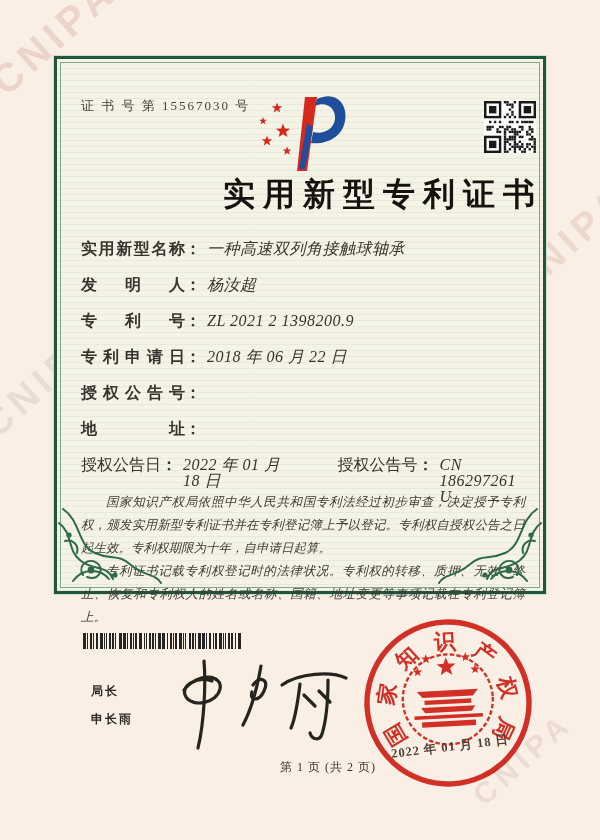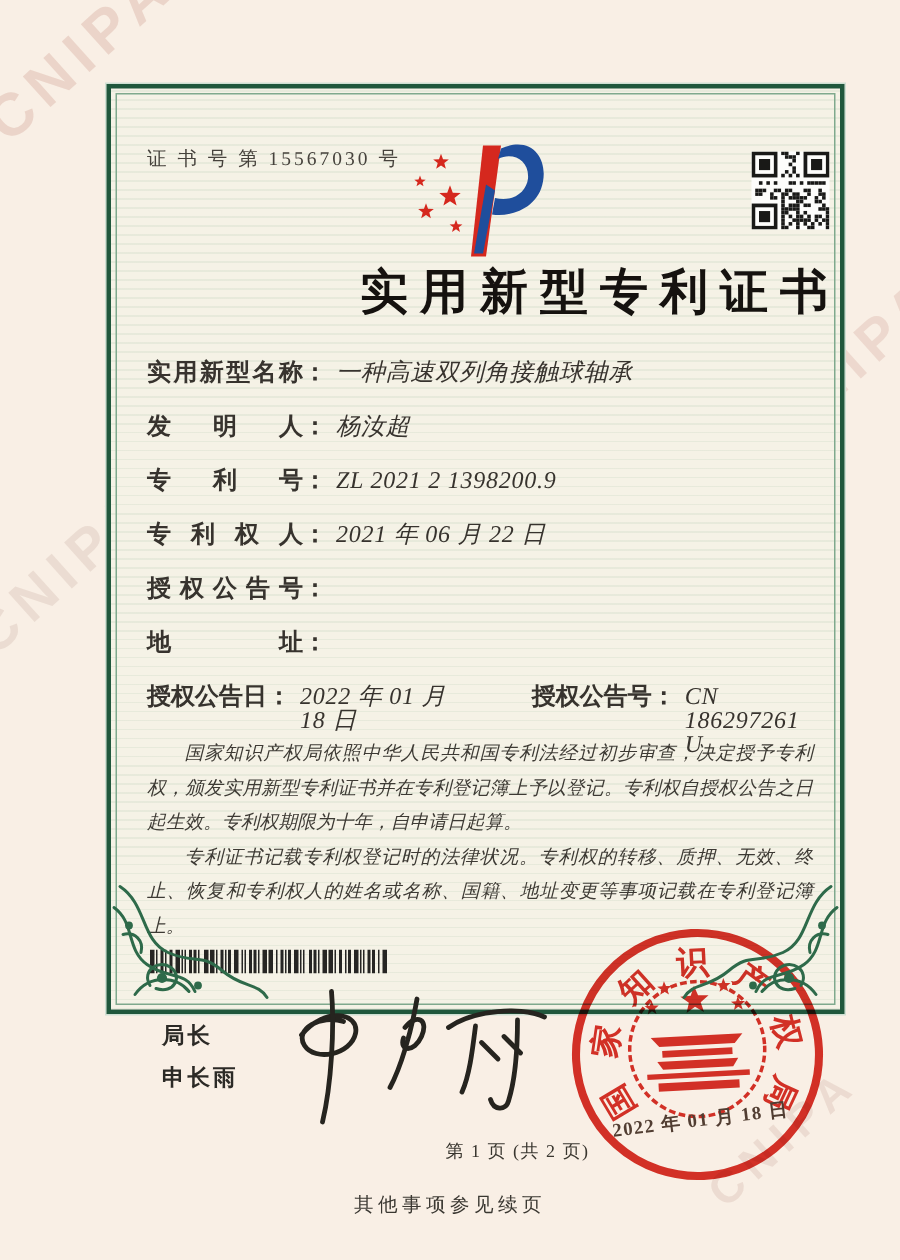--- a/index.html
+++ b/index.html
@@ -20,21 +20,21 @@
     position:absolute;font-family:"Liberation Sans","DejaVu Sans",sans-serif;
     font-weight:bold;letter-spacing:6px;pointer-events:none;user-select:none;
     transform:rotate(-42deg);
   }
   .wm1{left:-22px;top:14px;font-size:40px;color:rgba(214,168,156,.38);}
   .wm2{left:-30px;top:360px;font-size:38px;color:rgba(208,186,176,.35);}
   .wm3{left:496px;top:220px;font-size:38px;color:rgba(214,176,164,.35);}
   .wm4{left:198px;top:150px;font-size:30px;color:rgba(218,190,180,.28);transform:rotate(-34deg);}
   .wm5{left:462px;top:742px;font-size:30px;color:rgba(212,182,170,.34);}
   .frame{
-    position:absolute;left:71px;top:56px;width:492px;height:620px;box-sizing:border-box;
+    position:absolute;left:54px;top:56px;width:492px;height:538px;box-sizing:border-box;
     border:3px solid var(--border-green);
     box-shadow:0 0 0 1px #cfe0d3;
     background:
       repeating-linear-gradient(0deg, rgba(110,160,122,.10) 0px, rgba(110,160,122,.10) 1px, rgba(0,0,0,0) 1px, rgba(0,0,0,0) 6px),
       #f5f2e6;
   }
   .frame-inner-line{
     position:absolute;inset:3px;border:1px solid #7fa98d;pointer-events:none;
   }
   .cert-number{
@@ -50,33 +50,33 @@
   .frow{height:36px;display:flex;align-items:flex-start;line-height:16px;}
   .flabel{
     display:inline-block;width:104px;text-align:justify;text-align-last:justify;
     font-weight:600;color:#37332e;flex:none;
   }
   .fcolon{flex:none;font-weight:600;color:#37332e;}
   .fvalue{margin-left:6px;color:#37332e;letter-spacing:.5px;font-style:italic;}
   .grant-row{height:36px;display:flex;align-items:flex-start;line-height:16px;}
   .grant-pair{display:flex;}
   .grant-pair.second{margin-left:52px;}
-  .glabel{font-weight:700;color:#37332e;flex:none;}
+  .glabel{font-weight:400;color:#37332e;flex:none;}
   .paras{
     position:absolute;left:24px;top:432px;width:444px;
     font-size:12.5px;line-height:23px;font-style:italic;color:#3d3a34;
     text-align:justify;
   }
   .paras p{margin:0;text-indent:2em;}
   .barcode{position:absolute;left:26px;top:574px;width:160px;height:16px;}
   .barcode rect{fill:#262523;}
   .signer{
     position:absolute;left:34px;top:618px;
     font-family:"Liberation Sans","DejaVu Sans",sans-serif;
-    font-weight:bold;font-size:15px;color:#2c2a26;line-height:28px;letter-spacing:2px;
+    font-weight:bold;font-size:12px;color:#2c2a26;line-height:28px;letter-spacing:2px;
   }
   .signature{position:absolute;left:92px;top:596px;width:220px;height:100px;}
   .signature path{stroke:#26241f;stroke-width:3.2;fill:none;stroke-linecap:round;stroke-linejoin:round;}
   .seal{position:absolute;left:301px;top:554px;width:180px;height:180px;mix-blend-mode:multiply;opacity:.95;transform:rotate(-3deg);}
   .seal .red{fill:var(--seal-red);}
   .seal .ring{fill:none;stroke:var(--seal-red);stroke-width:6;}
   .seal .wheat{fill:none;stroke:var(--seal-red);stroke-width:2.6;stroke-dasharray:5 2.5;}
   #seal-ring-text text{
     fill:var(--seal-red);font-size:24px;font-weight:bold;text-anchor:middle;
     dominant-baseline:central;font-family:"Liberation Serif","DejaVu Serif",serif;
@@ -269,23 +269,23 @@
         <span class="flabel">发明人</span>
           <span class="fcolon">：</span>
         <span class="fvalue">杨汝超</span>
       </div>
       <div class="frow">
         <span class="flabel">专利号</span>
           <span class="fcolon">：</span>
         <span class="fvalue">ZL 2021 2 1398200.9</span>
       </div>
       <div class="frow">
-        <span class="flabel">专利权人</span>
-          <span class="fcolon">：</span>
-        <span class="fvalue">2021 年 06 月 22 日</span>
+        <span class="flabel">专利申请日</span>
+          <span class="fcolon">：</span>
+        <span class="fvalue">2018 年 06 月 22 日</span>
       </div>
       <div class="frow">
         <span class="flabel">授权公告号</span>
           <span class="fcolon">：</span>
       </div>
       <div class="frow">
         <span class="flabel">地址</span>
           <span class="fcolon">：</span>
       </div>
       <div class="grant-row">
@@ -421,14 +421,13 @@
       <path d="M10,26 C28,38 24,62 42,70 C60,78 64,70 78,82 C92,94 102,90 108,100"></path>
       <path d="M20,98 C30,84 48,86 56,96"></path>
       <path d="M30,92 C24,82 36,74 44,80 C52,86 46,98 34,94"></path>
       <path d="M12,58 C20,56 26,62 24,70"></path>
       <circle class="leaf" cx="38" cy="87" r="3.4"></circle>
       <circle class="leaf" cx="16" cy="52" r="2.6"></circle>
       <circle class="leaf" cx="62" cy="92" r="2.6"></circle>
     </svg>
   </div>
 
-  <div class="continuation-note">其他事项参见续页</div>
 </div>
 
 </body></html>

